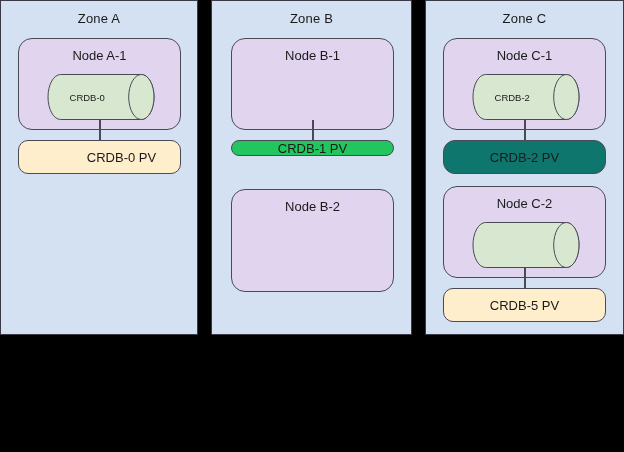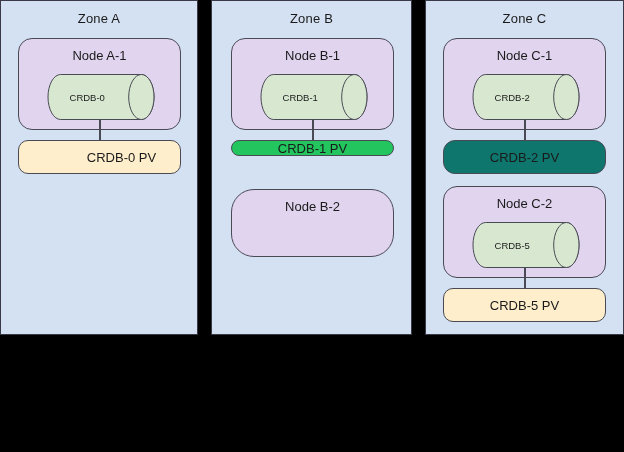--- a/index.html
+++ b/index.html
@@ -111,31 +111,24 @@
     <div class="pv" style="left: 18px; top: 140px; width: 163px; height: 34px; background: rgb(255, 238, 204); border-color: rgb(74, 74, 85); padding-left: 44px;">
       <span>CRDB-0 PV</span>
     </div>
     <div class="zone" style="left: 211px; top: 0px; width: 201px; height: 335px; background: rgb(212, 225, 242);">
       <div class="zone-title">Zone B</div>
     </div>
     <div class="node" style="left: 231px; top: 38px; width: 163px; height: 92px; background: rgb(224, 212, 239); border-color: rgb(74, 74, 85);">
       <div class="node-title">Node B-1</div>
     </div>
     <div class="connector" style="left: 312px; top: 120px; height: 22px; background: rgb(74, 74, 85);"></div>
-    <div class="cylinder" style="left: 261px; top: 74px; width: 106px; height: 46px;">
-      <svg width="106" height="46" viewBox="0 0 106 46">
-        <path d="M 12.65 0.5 L 93.35 0.5 A 12.65 22.5 0 0 1 93.35 45.5 L 12.65 45.5 A 12.65 22.5 0 0 1 12.65 0.5 Z" fill="#d8e8d0" stroke="#4a4a55" stroke-width="1"></path>
-        <ellipse cx="93.35" cy="23" rx="12.65" ry="22.5" fill="#d8e8d0" stroke="#4a4a55" stroke-width="1"></ellipse>
-      </svg>
-      <div class="cyl-label">CRDB-1</div>
-    </div>
     <div class="pv" style="left: 231px; top: 140px; width: 163px; height: 16px; background: #22c55e; border-color: rgb(74, 74, 85);">
       <span>CRDB-1 PV</span>
     </div>
-    <div class="node" style="left: 231px; top: 189px; width: 163px; height: 68px; background: rgb(224, 212, 239); border-color: rgb(74, 74, 85); border-radius: 23px;">
+    <div class="node" style="left: 231px; top: 189px; width: 163px; height: 103px; background: rgb(224, 212, 239); border-color: rgb(74, 74, 85);">
       <div class="node-title">Node B-2</div>
     </div>
     <div class="zone" style="left: 425px; top: 0px; width: 199px; height: 335px; background: rgb(212, 225, 242);">
       <div class="zone-title">Zone C</div>
     </div>
     <div class="node" style="left: 443px; top: 38px; width: 163px; height: 92px; background: rgb(224, 212, 239); border-color: rgb(74, 74, 85);">
       <div class="node-title">Node C-1</div>
     </div>
     <div class="connector" style="left: 524px; top: 120px; height: 22px; background: rgb(74, 74, 85);"></div>
     <div class="cylinder" style="left: 473px; top: 74px; width: 106px; height: 46px;">
@@ -150,18 +143,17 @@
     </div>
     <div class="node" style="left: 443px; top: 186px; width: 163px; height: 92px; background: rgb(224, 212, 239); border-color: rgb(74, 74, 85);">
       <div class="node-title">Node C-2</div>
     </div>
     <div class="connector" style="left: 524px; top: 268px; height: 22px; background: rgb(74, 74, 85);"></div>
     <div class="cylinder" style="left: 473px; top: 222px; width: 106px; height: 46px;">
       <svg width="106" height="46" viewBox="0 0 106 46">
         <path d="M 12.65 0.5 L 93.35 0.5 A 12.65 22.5 0 0 1 93.35 45.5 L 12.65 45.5 A 12.65 22.5 0 0 1 12.65 0.5 Z" fill="#d8e8d0" stroke="#4a4a55" stroke-width="1"></path>
         <ellipse cx="93.35" cy="23" rx="12.65" ry="22.5" fill="#d8e8d0" stroke="#4a4a55" stroke-width="1"></ellipse>
       </svg>
-      <div class="cyl-label">CRDB-5</div>
     </div>
     <div class="pv" style="left: 443px; top: 288px; width: 163px; height: 34px; background: rgb(255, 238, 204); border-color: rgb(74, 74, 85);">
       <span>CRDB-5 PV</span>
     </div>
   </div>
 
 </body></html>

